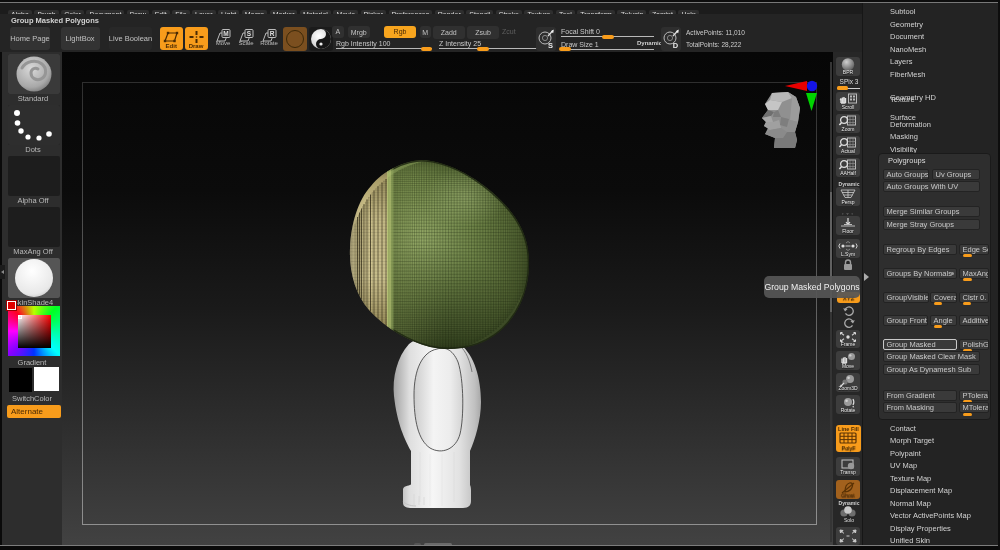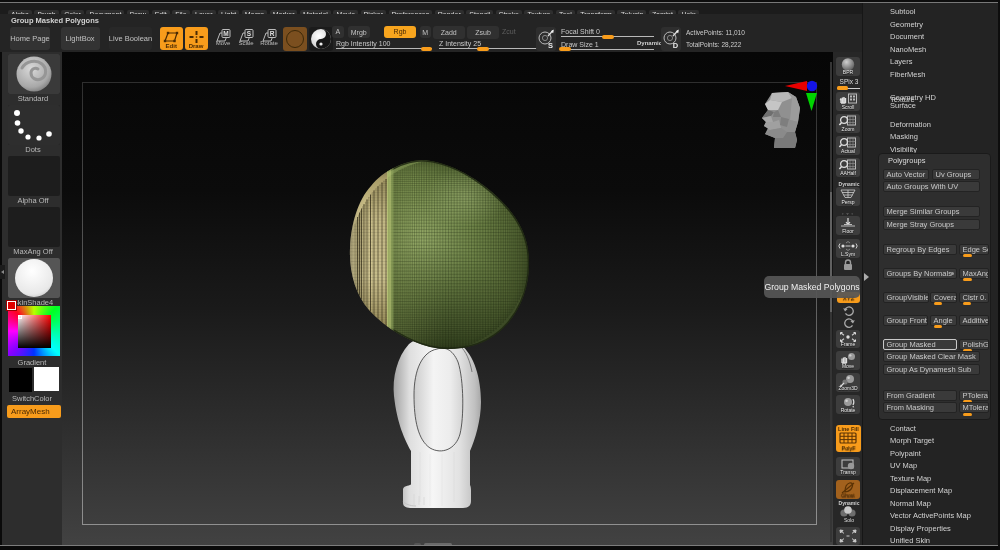--- a/index.html
+++ b/index.html
@@ -161,21 +161,21 @@
       </svg></div>
     <div style="position:absolute;left:6px;top:297.5px;width:54px;height:9px;font-size:7.5px;color:#b9b9b9;text-align:center;line-height:9px">SkinShade4</div>
     <div style="position:absolute;left:8px;top:306px;width:52px;height:50px;background:conic-gradient(from 0deg at 50% 50%, #b8ff00, #00ff22 12%, #00ffa0 25%, #00ffff 37%, #0033ff 50%, #8800ff 63%, #ff00ff 75%, #ff0022 88%, #b8ff00)"></div>
     <div style="position:absolute;left:18px;top:315px;width:33px;height:33px;background:linear-gradient(to bottom, rgba(0,0,0,0) 0%, #000 100%), linear-gradient(to right, #fff 0%, #f00 100%)"></div>
     <div style="position:absolute;left:18px;top:315px;width:4px;height:4px;border:1px solid #fff;background:rgba(255,255,255,0.15)"></div>
     <div style="position:absolute;left:7px;top:301px;width:9px;height:9px;background:#e00000;border:1.5px solid #fff;box-shadow:0 0 0 1px #900"></div>
     <div style="position:absolute;left:4px;top:358px;width:56px;font-size:7.5px;color:#b9b9b9;text-align:center">Gradient</div>
     <div style="position:absolute;left:9px;top:368px;width:23px;height:24px;background:#000"></div>
     <div style="position:absolute;left:34px;top:367px;width:25px;height:24px;background:#fff"></div>
     <div style="position:absolute;left:4px;top:394px;width:56px;font-size:7.5px;color:#b9b9b9;text-align:center">SwitchColor</div>
-    <div style="position:absolute;left:7px;top:405px;width:54px;height:13px;background:#f89c1b;border-radius:2px;font-size:8px;color:#4a2a04;line-height:13px;padding-left:4px">ArrayMesh</div>
+    <div style="position:absolute;left:7px;top:405px;width:54px;height:13px;background:#f89c1b;border-radius:2px;font-size:8px;color:#4a2a04;line-height:13px;padding-left:4px">Alternate</div>
   <div style="position:absolute;left:0;top:265px;width:5px;height:14px;background:#1c1c1c"></div>
   <div style="position:absolute;left:1px;top:270px;width:0;height:0;border-top:2.5px solid transparent;border-bottom:2.5px solid transparent;border-right:3.5px solid #8a8a8a"></div>
 
   <div style="position:absolute;left:62px;top:52px;width:771px;height:494px;
     background:linear-gradient(180deg,#060606 0%,#0b0b0b 28%,#1a1a1a 52%,#2e2e2e 76%,#424242 100%)">
     <div style="position:absolute;left:20px;top:30px;width:734px;height:1px;background:#2f2f2f"></div>
     <div style="position:absolute;left:20px;top:472px;width:734px;height:1px;background:#909090"></div>
     <div style="position:absolute;left:20px;top:30px;width:1px;height:443px;background:linear-gradient(180deg,#2f2f2f,#909090)"></div>
     <div style="position:absolute;left:754px;top:30px;width:1px;height:443px;background:linear-gradient(180deg,#2f2f2f,#909090)"></div>
     <svg width="771" height="494" viewBox="0 0 771 494" style="position:absolute;left:0;top:0">
@@ -496,37 +496,37 @@
   <div style="position:absolute;left:862px;top:3px;width:138px;height:543px;background:#232323"></div>
   <div style="position:absolute;left:862px;top:3px;width:1px;height:543px;background:#161616"></div>
   <div class="pli" style="top:6.0px">Subtool</div>
     <div class="pli" style="top:18.5px">Geometry</div>
     <div class="pli" style="top:31.0px">Document</div>
     <div class="pli" style="top:43.5px">NanoMesh</div>
     <div class="pli" style="top:56.0px">Layers</div>
     <div class="pli" style="top:68.5px">FiberMesh</div>
     <div class="pli" style="top:92px">Geometry HD</div>
     <div class="pli" style="top:93.5px">Texture</div>
-    <div class="pli" style="top:100px">Surface</div>
+    <div class="pli" style="top:112px">Surface</div>
     <div class="pli" style="top:118.5px">Deformation</div>
     <div class="pli" style="top:131.0px">Masking</div>
     <div class="pli" style="top:143.5px">Visibility</div>
     <div class="pli" style="top:422.5px">Contact</div>
     <div class="pli" style="top:435.0px">Morph Target</div>
     <div class="pli" style="top:447.5px">Polypaint</div>
     <div class="pli" style="top:460.0px">UV Map</div>
     <div class="pli" style="top:472.5px">Texture Map</div>
     <div class="pli" style="top:485.0px">Displacement Map</div>
     <div class="pli" style="top:497.5px">Normal Map</div>
     <div class="pli" style="top:510.0px">Vector ActivePoints Map</div>
     <div class="pli" style="top:522.5px">Display Properties</div>
     <div class="pli" style="top:535.0px">Unified Skin</div>
   <div style="position:absolute;left:878px;top:153px;width:113px;height:267px;background:#2e2e2e;border:1px solid #1a1a1a;border-radius:4px"></div>
     <div style="position:absolute;left:888px;top:156px;font-size:7.5px;color:#dcdcdc">Polygroups</div>
-    <div class="pb" style="left:883px;top:168.5px;width:46px">Auto Vector</div>
+    <div class="pb" style="left:883px;top:168.5px;width:46px">Auto Groups</div>
     <div class="pb" style="left:932px;top:168.5px;width:48px">Uv Groups</div>
     <div class="pb" style="left:883px;top:180.5px;width:97px">Auto Groups With UV</div>
     <div class="pb" style="left:883px;top:206px;width:97px">Merge Similar Groups</div>
     <div class="pb" style="left:883px;top:218.5px;width:97px">Merge Stray Groups</div>
     <div class="pb" style="left:883px;top:243.5px;width:74px">Regroup By Edges</div>
     <div class="pb" style="left:959px;top:243.5px;width:30px">Edge Se</div>
     <div style="position:absolute;left:963px;top:254px;width:9px;height:3px;background:#f89c1b;border-radius:1.5px"></div>
     <div class="pb" style="left:883px;top:267.5px;width:74px">Groups By Normals</div>
     <div style="position:absolute;left:951px;top:271.5px;width:3px;height:3px;border-radius:50%;background:#999"></div>
     <div class="pb" style="left:959px;top:267.5px;width:30px">MaxAng</div>

